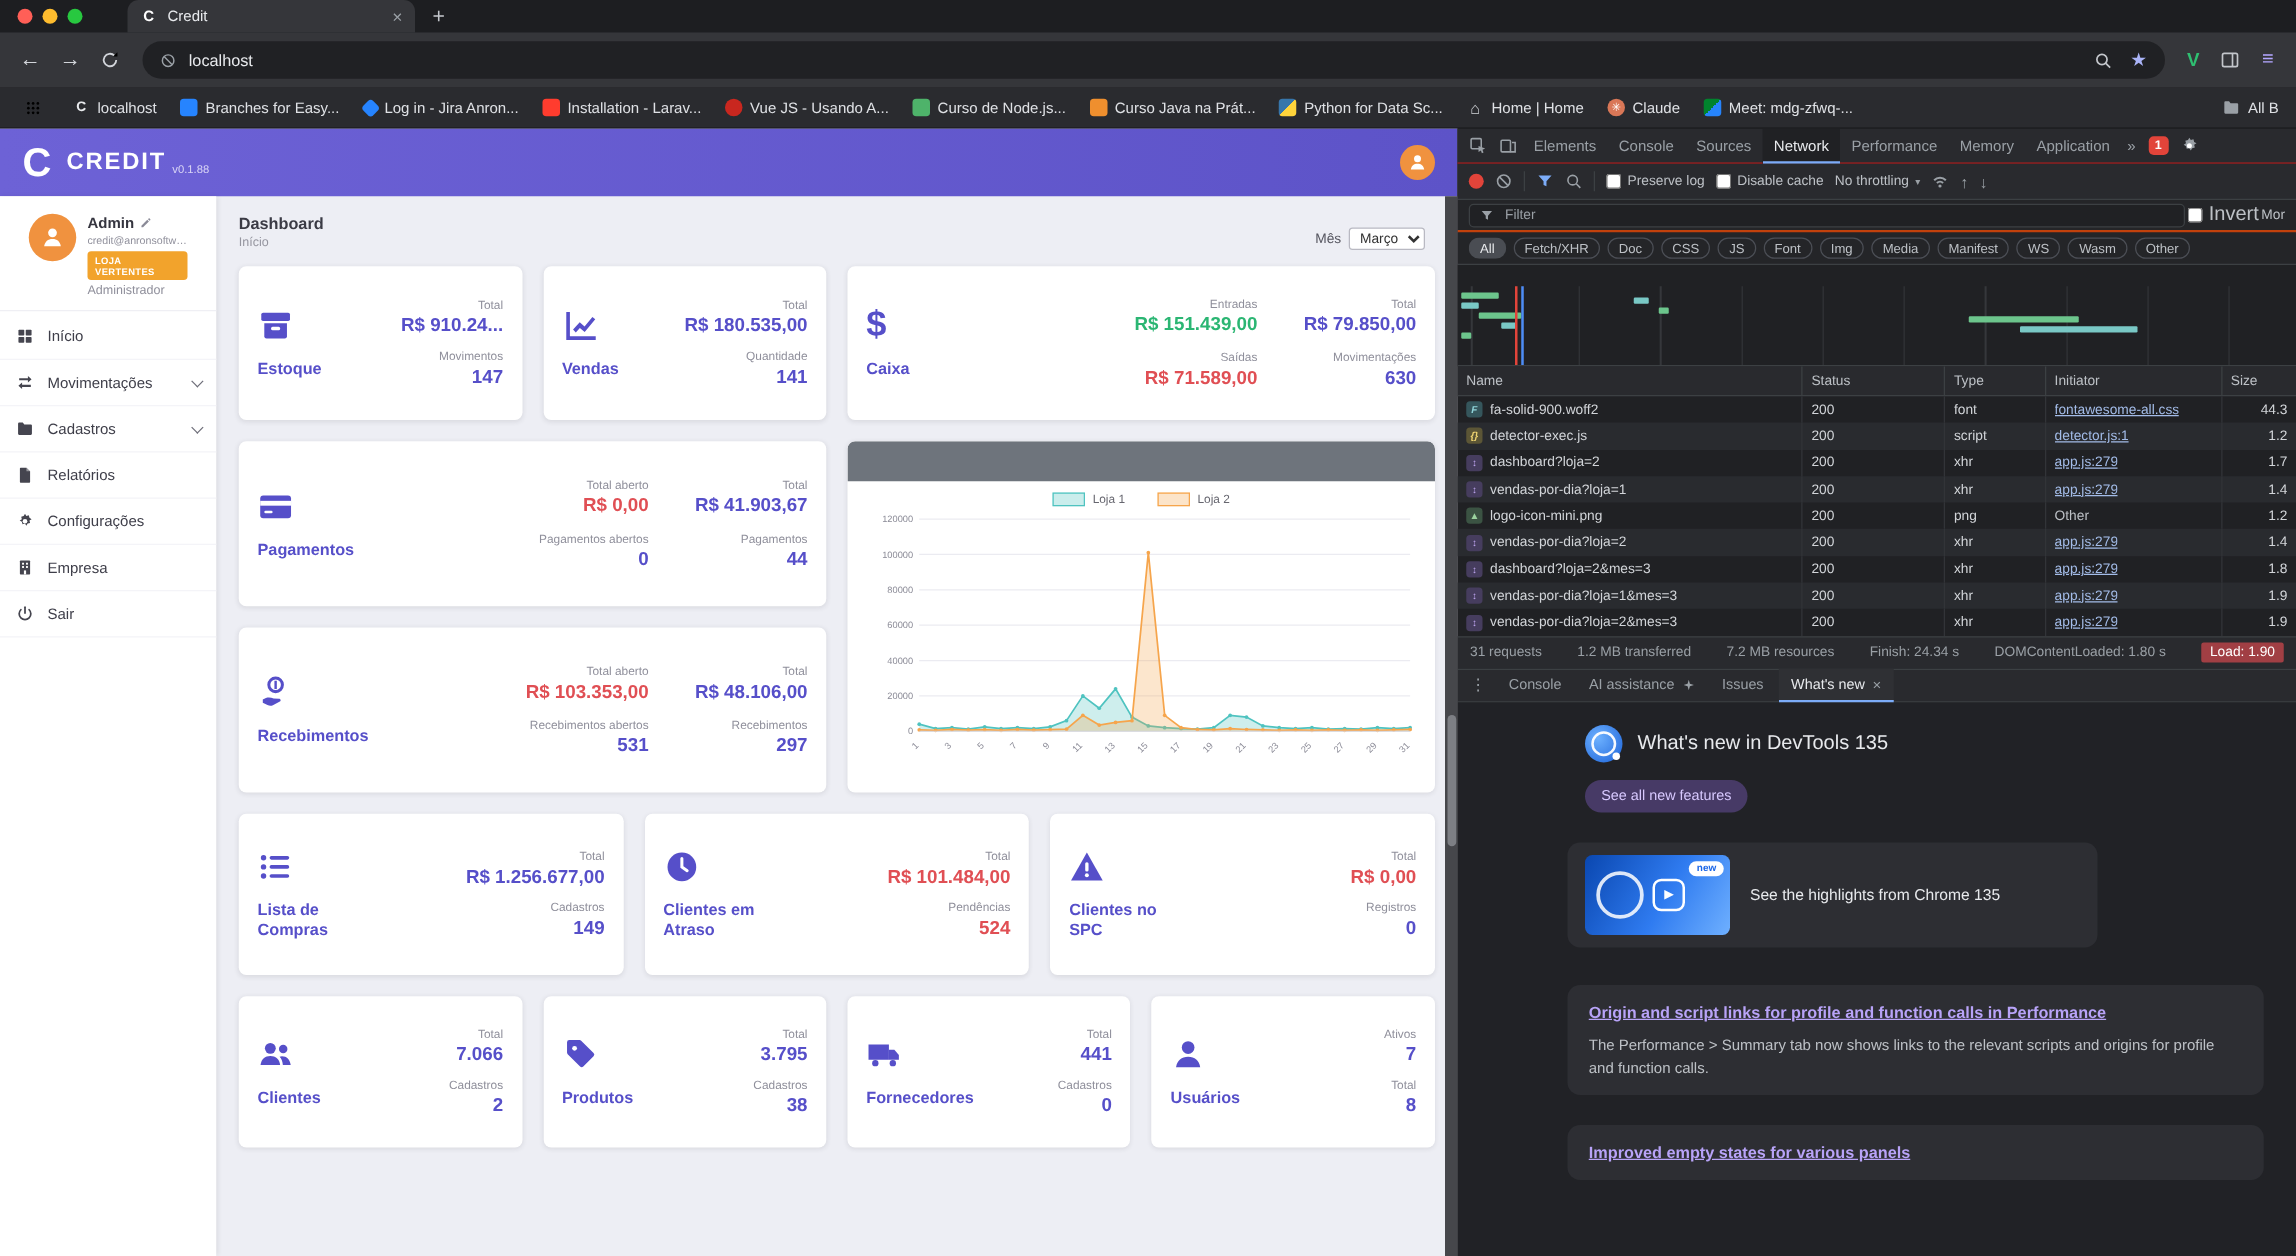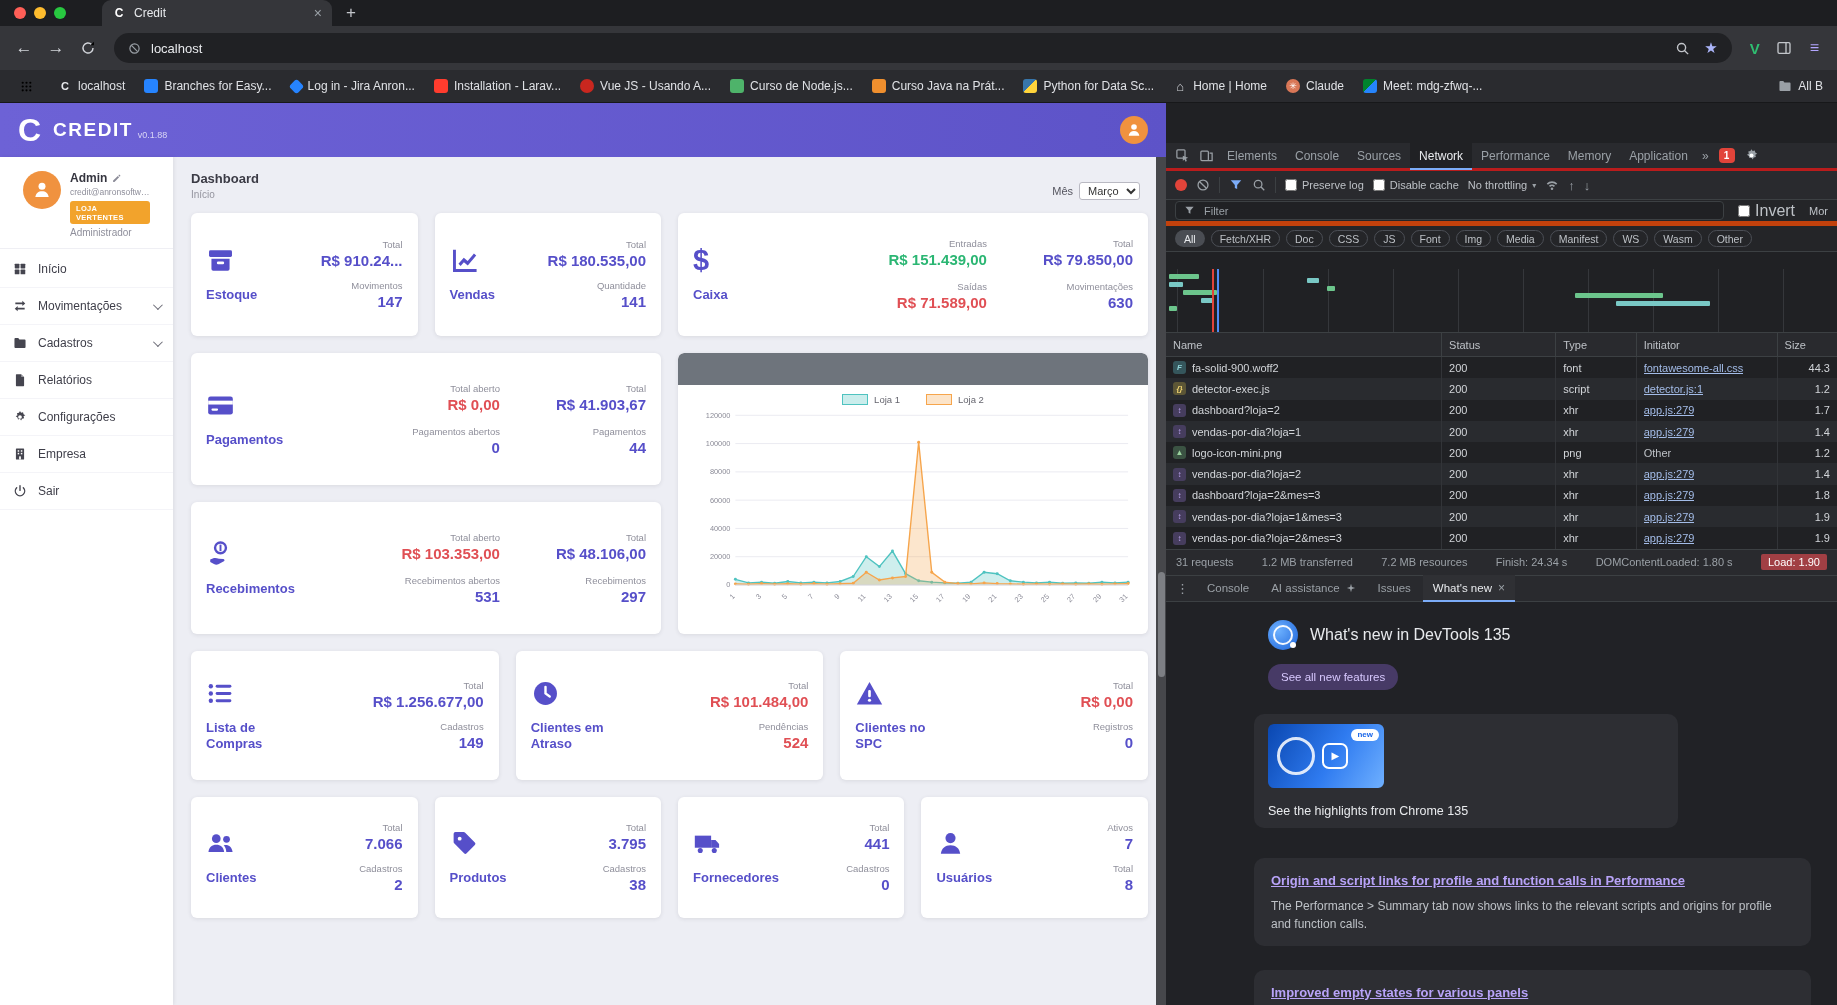--- a/index.html
+++ b/index.html
@@ -80,57 +80,57 @@
   .month select{font:11px "Liberation Sans",sans-serif;padding:1px 4px;border:1px solid #b9b9c2;border-radius:3px;background:#fff;color:#333;}
   .cardgrid{display:grid;grid-template-columns:repeat(12,1fr);grid-template-rows:123px 281px 129px 121px;gap:17px;}
   .span3{grid-column:span 3}.span4{grid-column:span 4}.span6{grid-column:span 6}
   .card{background:#fff;border-radius:6px;box-shadow:0 1px 4px rgba(35,38,45,.1);padding:12px 15px;display:flex;justify-content:space-between;min-width:0;}
   .card-left{display:flex;flex-direction:column;justify-content:center;gap:12px;flex:none;}
   .card-icon{color:var(--accent,#564fc9);}
   .card-icon svg{width:29px;height:29px;fill:currentColor;}
   .dollar-icon{font-size:29px;font-weight:bold;color:var(--accent,#564fc9);line-height:1;}
   .card-label{color:var(--accent,#564fc9);font-size:13px;font-weight:bold;line-height:1.2;max-width:92px;}
   .stats-col{display:flex;flex-direction:column;justify-content:center;gap:11px;align-items:flex-end;}
-  .stats-grid{display:grid;grid-template-columns:auto auto;gap:13px 56px;align-content:center;justify-items:end;}
+  .stats-grid{display:grid;grid-template-columns:auto auto;gap:13px 37px;align-content:center;justify-items:end;}
   .stat{display:flex;flex-direction:column;align-items:flex-end;gap:2px;}
   .stat-label{font-size:9.5px;color:#8f8f9b;}
   .stat-value{font-size:15px;font-weight:bold;color:var(--accent,#564fc9);white-space:nowrap;}
   .stat-value.red{color:var(--red,#e04f54);}
   .stat-value.green{color:var(--green,#2bb673);}
   .twocards{display:flex;flex-direction:column;gap:17px;min-width:0;}
   .twocards .card{flex:1;}
   .chart-card{padding:0;display:block;overflow:hidden;}
   .chart-head{height:32px;background:#6e747c;color:#fff;display:flex;align-items:center;justify-content:center;font-size:13px;font-weight:bold;border-radius:6px 6px 0 0;}
   .legend{display:flex;justify-content:center;gap:26px;padding:9px 0 0;font-size:9.5px;color:#66666f;align-items:center;}
   .lg{display:flex;align-items:center;gap:6px;}
   .lg-swatch{width:26px;height:11px;border:1px solid #999;display:inline-block;}
   #sales-chart{display:block;width:446px;height:208px;margin:2px auto 0;}
   .page-scroll{width:10px;background:#46474b;position:relative;flex:none;}
   .page-thumb{position:absolute;left:1.5px;right:1.5px;top:415px;height:105px;background:#7d7f84;border-radius:4px;}
   
   .devtools{width:671px;background:#202124;display:flex;flex-direction:column;color:#bdc1c6;flex:none;}
-  .dt-tabs{height:28px;display:flex;align-items:center;background:#292a2e;border-bottom:3px solid #b91c1c;padding:0 4px;flex:none;margin-top:40px;}
+  .dt-tabs{height:28px;display:flex;align-items:center;background:#292a2e;border-bottom:1px solid #b91c1c;padding:0 4px;flex:none;}
   .dt-ticon{width:24px;height:24px;display:flex;align-items:center;justify-content:center;color:#9aa0a6;}
   .dt-ticon svg{width:15px;height:15px;}
   .dt-tab{padding:0 9px;height:28px;display:flex;align-items:center;color:#9aa0a6;font-size:12px;white-space:nowrap;}
   .dt-tab.sel{color:#e8eaed;background:#202124;box-shadow:inset 0 -2px 0 #7cacf8;}
   .dt-more{color:#9aa0a6;padding:0 5px;font-size:12px;}
   .dt-badge{min-width:16px;height:15px;border-radius:4px;background:#e2443a;color:#fff;font-size:10px;display:flex;align-items:center;justify-content:center;padding:0 4px;margin:0 5px;font-weight:bold;}
   .dt-netbar{height:29px;display:flex;align-items:center;gap:9px;padding:0 9px;background:#292a2e;border-bottom:1px solid #3c4043;flex:none;font-size:11px;}
   .rec-dot{width:12px;height:12px;border-radius:50%;background:#e2443a;flex:none;}
   .nb-ic{color:#9aa0a6;display:flex;}
   .nb-ic svg{width:14px;height:14px;}
   .nb-ic.blue{color:#7cacf8;}
   .vdiv{width:1px;height:16px;background:#3c4043;flex:none;}
   .cb{display:flex;align-items:center;gap:5px;white-space:nowrap;}
   .cb input{width:12px;height:12px;accent-color:#5f6368;margin:0;}
   .throttle{display:flex;align-items:center;gap:5px;white-space:nowrap;}
   .caret{font-size:8px;color:#9aa0a6;}
   .arrows{color:#9aa0a6;font-size:13px;}
-  .dt-filter-row{height:26px;display:flex;align-items:center;gap:14px;padding:0 9px;background:#242528;border-bottom:5px solid #c2410c;flex:none;}
+  .dt-filter-row{height:26px;display:flex;align-items:center;gap:2px;padding:0 9px;background:#242528;border-bottom:2px solid #c2410c;flex:none;}
   .filterbox{flex:1;height:19px;display:flex;align-items:center;gap:7px;background:#202124;border:1px solid #3c4043;border-radius:4px;padding:0 8px;color:#9aa0a6;}
   .filterbox svg{width:11px;height:11px;flex:none;}
   .filterbox input{background:transparent;border:none;outline:none;color:#e8eaed;font-size:11px;width:100%;font-family:inherit;}
   .filterbox input::placeholder{color:#9aa0a6;}
   .mor{color:#bdc1c6;font-size:11px;white-space:nowrap;overflow:hidden;max-width:28px;}
   .dt-chips{height:26px;display:flex;align-items:center;gap:6px;padding:0 9px;background:#242528;border-bottom:1px solid #3c4043;flex:none;overflow:hidden;}
   .chip{height:17px;padding:0 8px;border-radius:9px;border:1px solid #4b4e55;display:flex;align-items:center;color:#bdc1c6;font-size:10.5px;white-space:nowrap;}
   .chip.sel{background:#4a4d53;border-color:transparent;color:#e8eaed;}
   .dt-overview{height:81px;border-bottom:1px solid #3c4043;position:relative;background:#202124;flex:none;}
   .ov-ruler{height:17px;position:relative;border-bottom:1px solid #34353a;font-size:10px;color:#9aa0a6;}
@@ -169,21 +169,21 @@
   .ddt .x{color:#9aa0a6;font-size:12px;}
   .ddt svg{width:10px;height:10px;}
   
   .dt-wn{flex:1;padding:18px 26px 0 88px;background:#212226;overflow:hidden;}
   .wn-head{display:flex;align-items:center;gap:12px;margin-left:14px;}
   .wn-logo{width:30px;height:30px;border-radius:50%;background:radial-gradient(circle at 35% 35%,#6db1ff,#1b62d8);position:relative;flex:none;}
   .wn-logo::before{content:"";position:absolute;inset:5px;border:2.5px solid rgba(255,255,255,.95);border-radius:50%;}
   .wn-logo::after{content:"";position:absolute;right:2px;bottom:2px;width:6px;height:6px;border-radius:50%;background:#fff;}
   .wn-title{font-size:16px;color:#e8eaed;}
   .wn-btn{margin:14px 0 0 14px;display:inline-flex;height:26px;align-items:center;padding:0 13px;border-radius:13px;background:#473a66;color:#d8c9ff;font-size:11.5px;}
-  .wn-card{margin-top:24px;width:424px;background:#2d2e33;border-radius:10px;padding:10px 14px;display:flex;gap:16px;flex-direction:column;}
+  .wn-card{margin-top:24px;width:424px;background:#2d2e33;border-radius:10px;padding:10px 14px;display:flex;align-items:center;gap:16px;}
   .wn-thumb{width:116px;height:64px;border-radius:6px;background:linear-gradient(120deg,#0a47b0,#2f7bf0 55%,#6fb0ff);position:relative;flex:none;overflow:hidden;}
   .wn-thumb::before{content:"";position:absolute;left:9px;top:50%;transform:translateY(-50%);width:32px;height:32px;border:3px solid rgba(255,255,255,.85);border-radius:50%;}
   .wn-play{position:absolute;left:58%;top:50%;transform:translate(-50%,-50%);width:26px;height:26px;border:2px solid #fff;border-radius:7px;display:flex;align-items:center;justify-content:center;color:#fff;font-size:10px;}
   .wn-newb{position:absolute;top:5px;right:5px;background:#fff;color:#1a66e8;font-size:8px;font-weight:bold;padding:1.5px 6px;border-radius:8px;}
   .wn-card-text{font-size:12.5px;color:#e8eaed;}
   .wn-feature{margin-top:30px;background:#2d2e33;border-radius:10px;padding:13px 17px;}
   .wn-feature + .wn-feature{margin-top:24px;}
   .wn-flink{font-size:13px;font-weight:bold;color:#b8a3f8;text-decoration:underline;}
   .wn-fbody{margin-top:8px;font-size:12px;line-height:1.5;color:#bdc1c6;max-width:560px;}
 </style>

